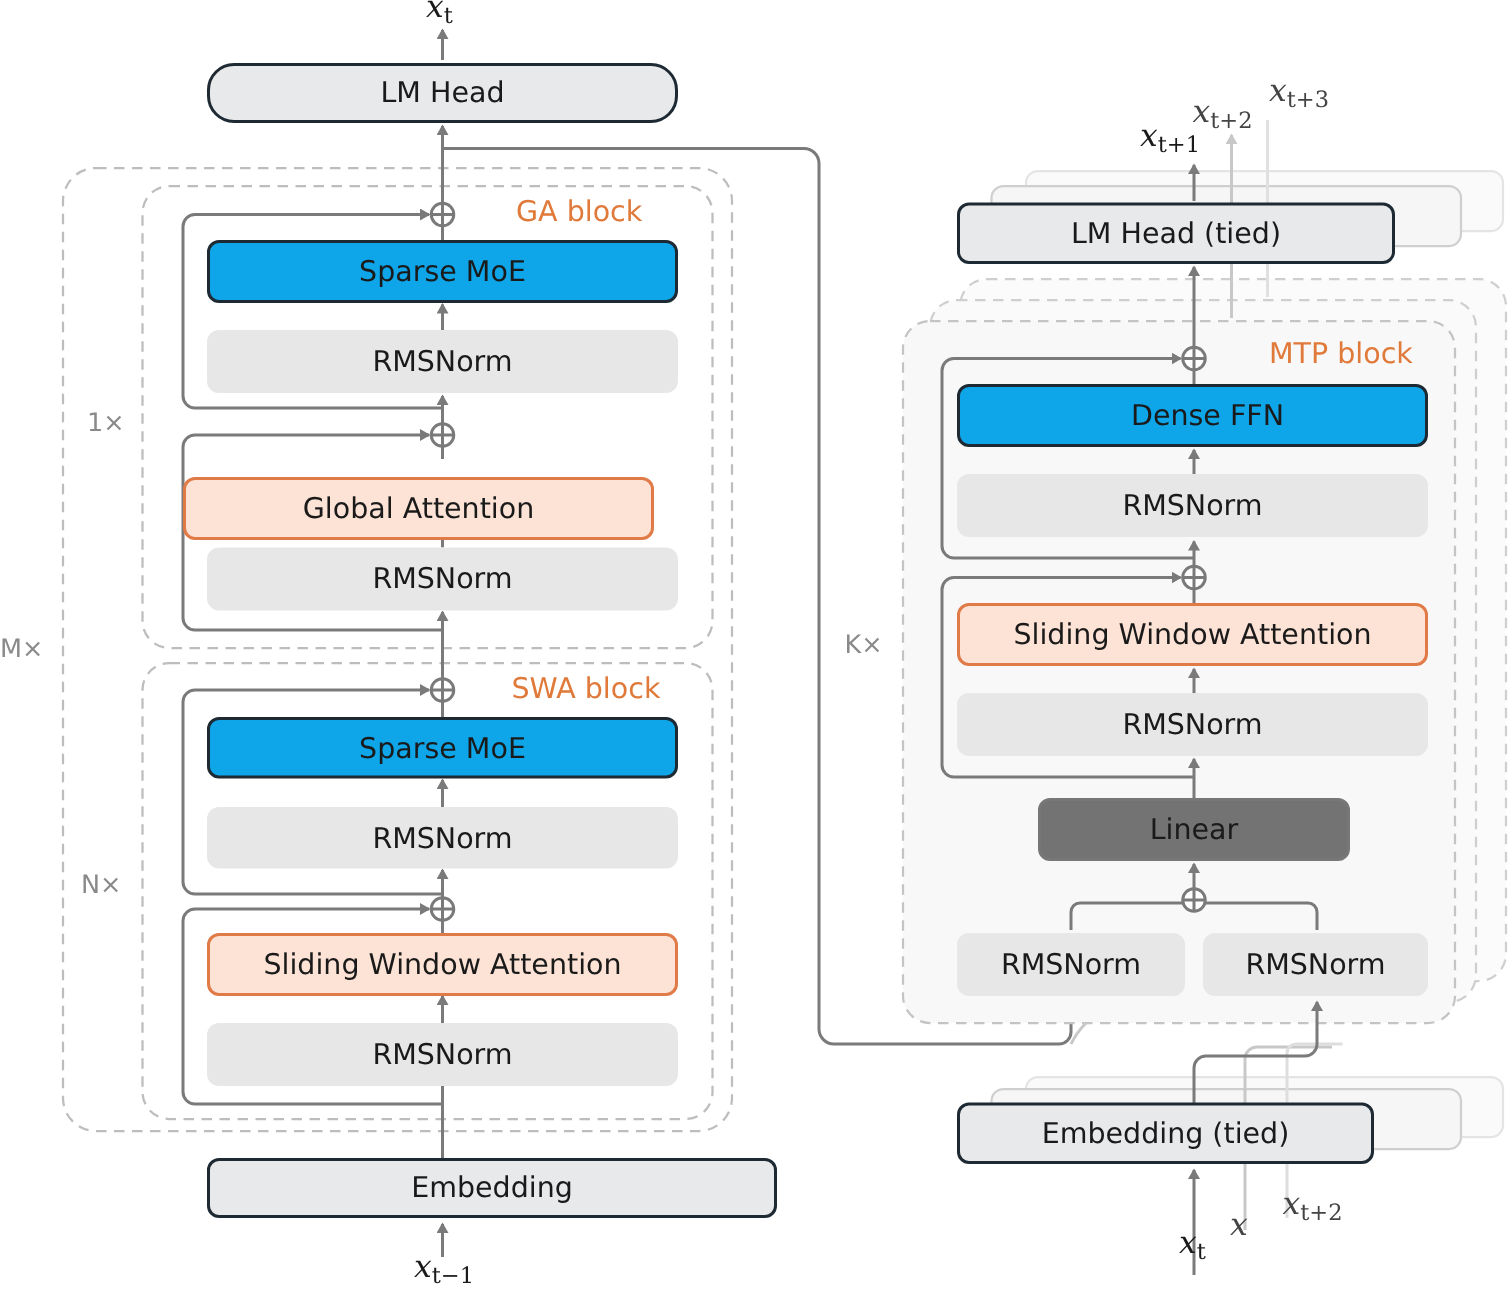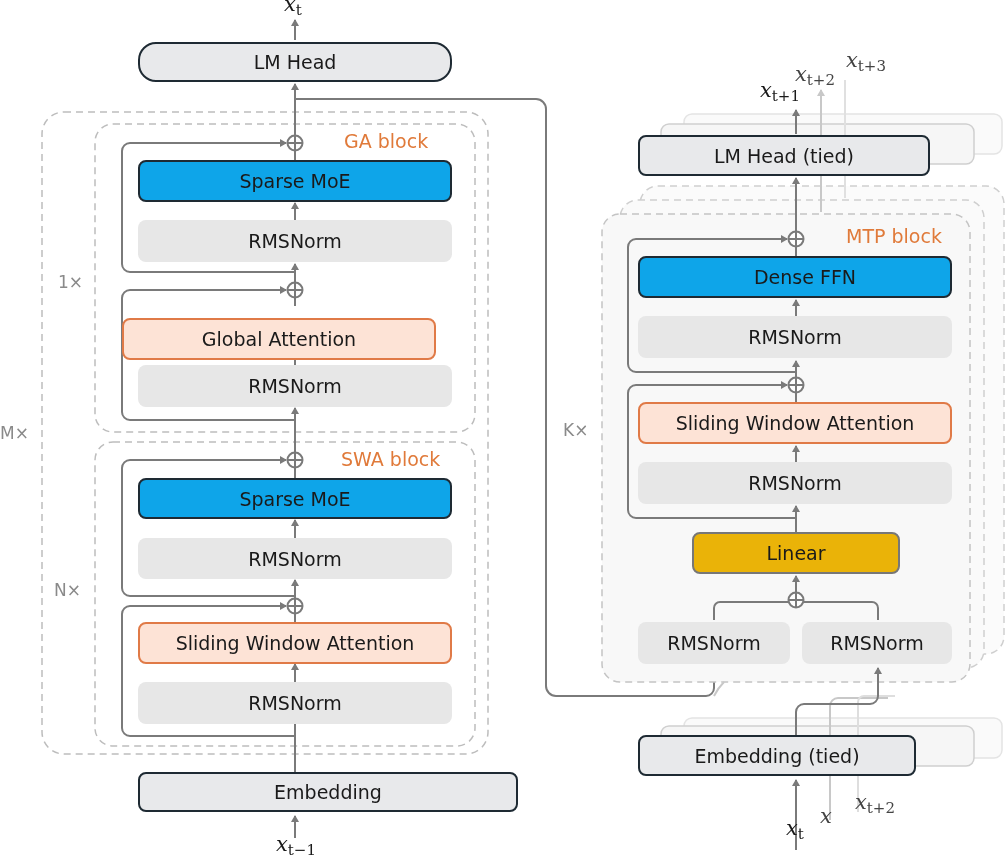--- a/index.html
+++ b/index.html
@@ -3,21 +3,21 @@
 <meta charset="utf-8">
 <style>
   html, body { margin:0; padding:0; background:#ffffff; }
   body { width:1006px; height:860px; position:relative; overflow:hidden; font-family:"DejaVu Sans", sans-serif; }
   svg { position:absolute; left:0; top:0; }
   .box { position:absolute; box-sizing:border-box; display:flex; align-items:center; justify-content:center; font-size:19px; color:#1a1a1a; border-radius:8px; white-space:nowrap; }
   .head { background:#e8e9eb; border:2px solid #1e2a33; }
   .moe { background:#0ea5e9; border:2px solid #1e2a33; }
   .norm { background:#e7e7e7; border:none; }
   .attn { background:#fde3d6; border:2px solid #e07a47; }
-  .lin { background:#eab308; border:2px solid #777; }
+  .lin { background:#737373; border:2px solid #777; }
   .blocklabel { position:absolute; color:#e07a3a; font-size:19px; font-weight:500; }
   .mult { position:absolute; color:#8a8a8a; font-size:17px; }
   .tok { position:absolute; font-family:"DejaVu Serif", serif; font-style:italic; font-size:21px; color:#1a1a1a; white-space:nowrap; }
   .tok sub { font-style:normal; font-size:15px; vertical-align:-4px; }
   .tok.faded { color:#444; }
 </style>
 </head>
 <body>
 
 <svg width="1006" height="860">

